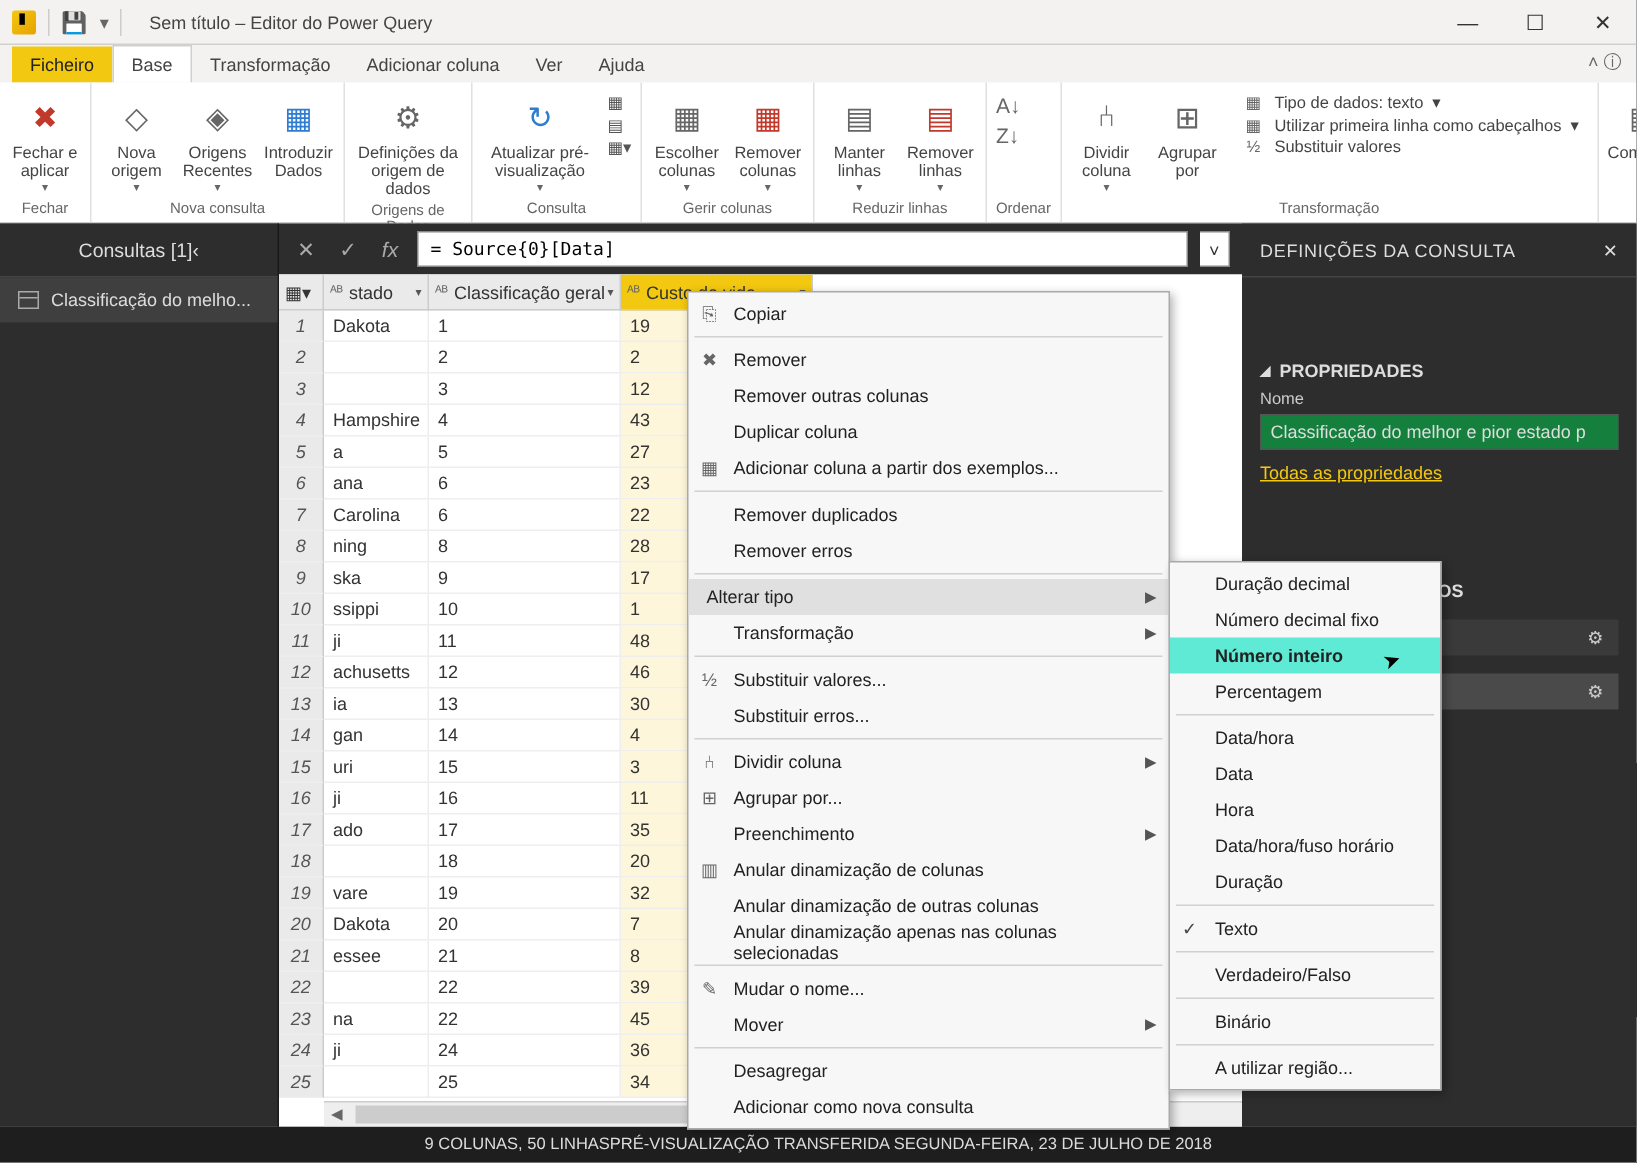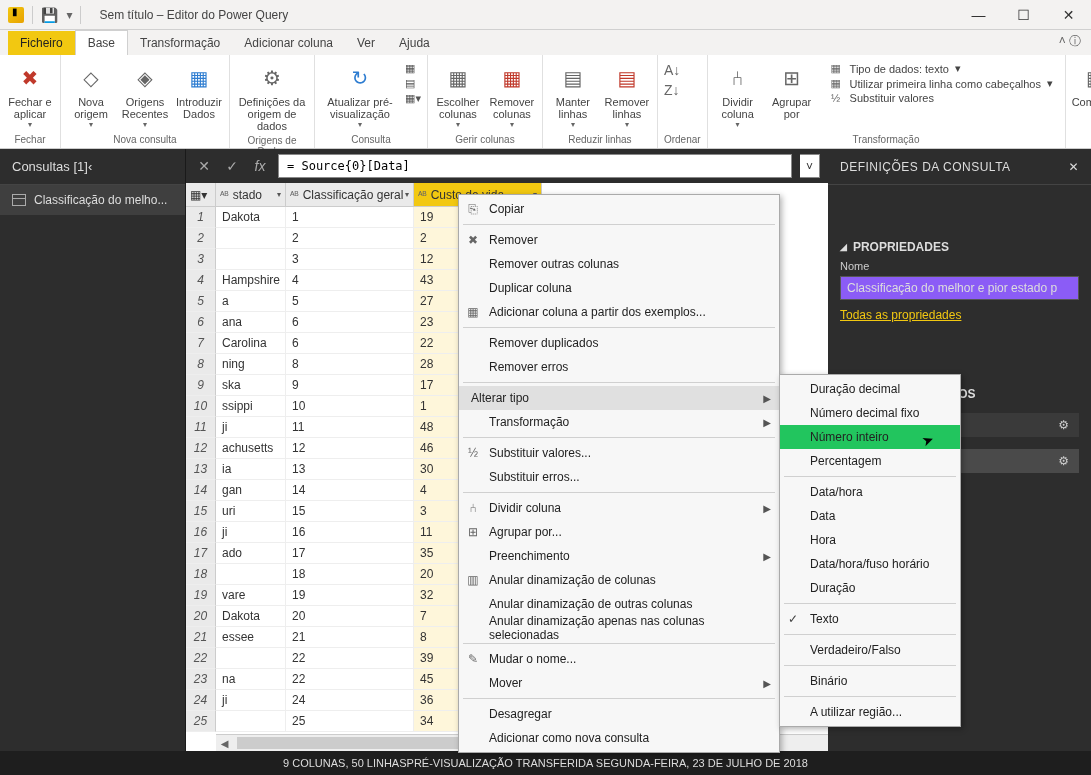--- a/index.html
+++ b/index.html
@@ -33,21 +33,21 @@
 .ribbon-group-label { text-align: center; font-size: 10px; color: #666; padding: 3px 0; }
 .ribbon-mini { display: flex; flex-direction: column; gap: 2px; padding: 4px 6px; font-size: 11px; color: #444; }
 .ribbon-mini div { display: flex; align-items: center; gap: 6px; white-space: nowrap; cursor: pointer; }
 .ribbon-mini .mini-ico { width: 16px; text-align: center; color: #666; }
 
 
 .main { flex: 1; display: flex; min-height: 0; background: #333; }
 
 
 .queries { width: 186px; background: #2d2d2d; color: #ddd; display: flex; flex-direction: column; border-right: 1px solid #1a1a1a; }
-.queries-hdr { height: 36px; display: flex; align-items: center; padding: 0 12px; font-size: 13px; justify-content: flex-start; border-bottom: 1px solid #444; }
+.queries-hdr { height: 36px; display: flex; align-items: center; padding: 0 12px; font-size: 13px; justify-content: center; border-bottom: 1px solid #444; }
 .query-item { padding: 8px 12px; background: #3f3f3f; display: flex; align-items: center; gap: 8px; font-size: 12px; }
 .query-item .tbl-ico { width: 14px; height: 12px; border: 1px solid #aaa; position: relative; }
 .query-item .tbl-ico::before { content:""; position:absolute; top:3px; left:0; right:0; height:1px; background:#aaa; }
 
 
 .center { flex: 1; display: flex; flex-direction: column; min-width: 0; background: #fff; }
 .formula-bar { height: 34px; background: #2d2d2d; display: flex; align-items: center; padding: 0 8px; gap: 8px; }
 .formula-bar .fx-btn { color: #aaa; font-size: 14px; width: 20px; text-align:center; }
 .formula-bar input { flex: 1; height: 24px; background: #fff; border: 1px solid #888; padding: 0 8px; font-family: Consolas, monospace; font-size: 12px; }
 .formula-bar .dd { width: 20px; text-align: center; color: #333; background:#fff; height:24px; line-height:24px; border:1px solid #888; border-left:none; }
@@ -69,31 +69,31 @@
 .ctx-menu { position: absolute; left: 458px; top: 194px; width: 322px; background: #f7f7f7; border: 1px solid #aaa; box-shadow: 2px 2px 6px rgba(0,0,0,.3); z-index: 100; padding: 2px 0; }
 .ctx-item { height: 24px; display: flex; align-items: center; padding: 0 8px 0 30px; position: relative; font-size: 12px; color: #222; cursor: pointer; }
 .ctx-item .ci-ico { position: absolute; left: 6px; width: 16px; text-align: center; color: #666; font-size: 12px; }
 .ctx-item .arrow { margin-left: auto; font-size: 10px; color: #555; }
 .ctx-item.hover { background: #e0e0e0; padding-left: 12px; }
 .ctx-sep { height: 1px; background: #d0d0d0; margin: 3px 4px; }
 
 .ctx-submenu { position: absolute; left: 779px; top: 374px; width: 182px; background: #f7f7f7; border: 1px solid #aaa; box-shadow: 2px 2px 6px rgba(0,0,0,.3); z-index: 101; padding: 2px 0; }
 .ctx-submenu .ctx-item { padding-left: 30px; }
 .ctx-submenu .ctx-item.check::before { content: "✓"; position: absolute; left: 8px; color: #444; }
-.ctx-submenu .ctx-item.highlight { background: #22c55e; }
+.ctx-submenu .ctx-item.highlight { background: #5eead4; font-weight: bold; }
 .cursor-arrow { position:absolute; left:922px; top:432px; font-size:14px; color:#000; z-index:200; transform: rotate(-20deg); }
 
 
 .settings { width: 263px; background: #2d2d2d; color: #ddd; display: flex; flex-direction: column; gap: 45px; }
 .settings-hdr { height: 36px; display: flex; align-items: center; justify-content: space-between; padding: 0 12px; font-size: 12px; letter-spacing: .5px; border-bottom: 1px solid #444; }
 .settings-sec { padding: 10px 12px; }
 .settings-sec .sec-title { font-weight: bold; font-size: 12px; margin-bottom: 6px; display:flex; align-items:center; gap:6px; }
 .settings-sec .sec-title::before { content:"◢"; font-size:9px; transform:rotate(0deg); }
 .settings-sec label { font-size: 11px; color: #ccc; display:block; margin-bottom:4px; }
-.settings-sec input[type=text] { width: 100%; background: #8b5cf6; border: 1px solid #555; color: #ddd; padding: 4px 6px; font-size: 12px; }
+.settings-sec input[type=text] { width: 100%; background: #15803d; border: 1px solid #555; color: #ddd; padding: 4px 6px; font-size: 12px; }
 .settings-sec a { color: #f2c811; font-size: 12px; text-decoration: underline; display:inline-block; margin-top:8px; }
 .steps { margin-top: 6px; }
 .step { height: 24px; display: flex; align-items: center; padding: 0 10px 0 28px; font-size: 12px; position: relative; background:#3a3a3a;margin-top:12px; }
 .step.sel { background: #4a4a4a; }
 .step .gear { margin-left: auto; color: #ccc; }
 .step .x { position:absolute; left:10px; color:#ccc; font-size:11px; }
 
 
 .status { height: 24px; background: #1e1e1e; color: #ddd; display: flex; align-items: center; padding: 0 12px; font-size: 11px; justify-content: center; }
 </style>

